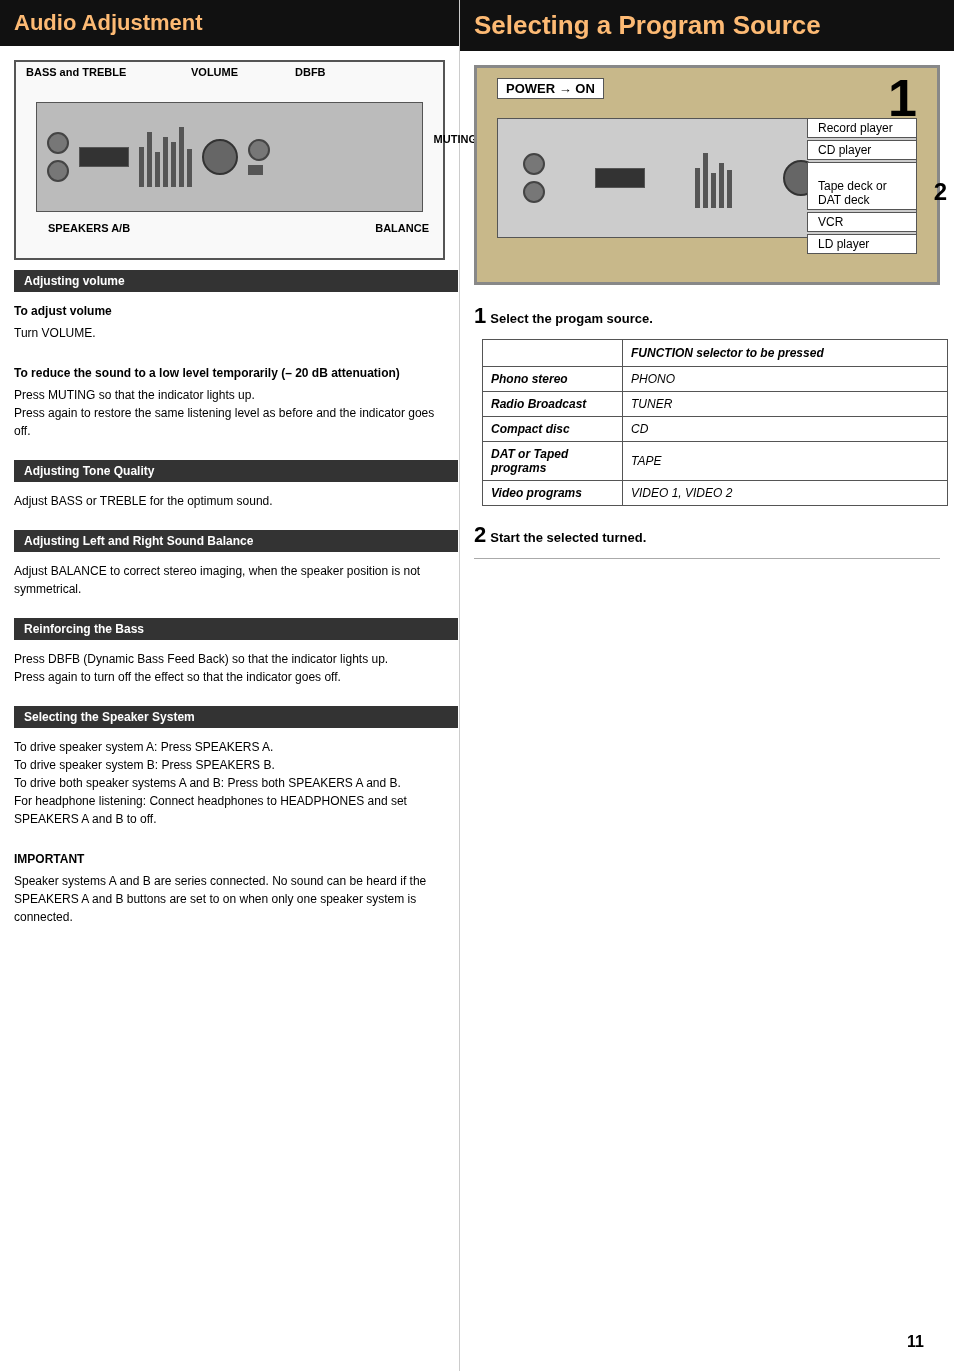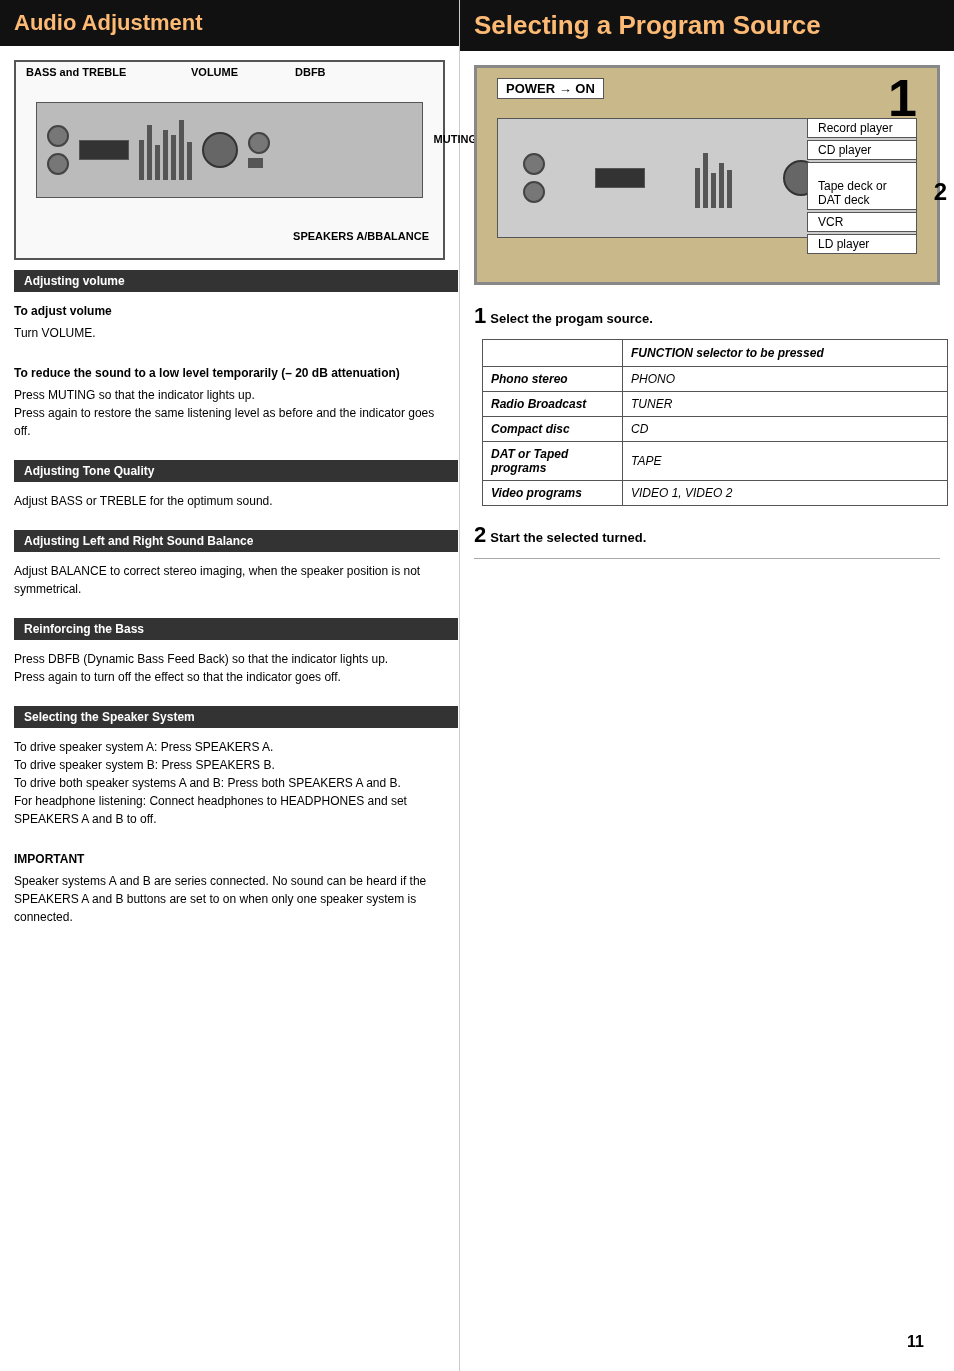--- a/index.html
+++ b/index.html
@@ -211,21 +211,21 @@
     .divider {
       border: none;
       border-top: 1px solid #aaa;
       margin: 6px 14px;
     }
 
     
     .device-inner {
       border: 1px solid #555;
       background: #bbb;
-      height: 96px;
+      height: 110px;
       margin: 30px 10px 10px 10px;
       position: relative;
       display: flex;
       align-items: center;
       padding: 0 10px;
       gap: 10px;
     }
 
     .mini-knob {
       width: 22px;
@@ -306,21 +306,21 @@
       <div class="big-knob"></div>
 
       <div style="display:flex; flex-direction:column; gap:4px;">
         <div class="mini-knob"></div>
         <div class="small-rect"></div>
       </div>
 
       <span style="position:absolute; right:-55px; top:30px; font-size:11px; font-weight:bold;">MUTING</span>
     </div>
 
-    <div style="position:absolute; bottom:16px; left:14px; right:14px; display:flex; justify-content:flex-end;margin-left:18px;">
+    <div style="position:absolute; bottom:24px; left:14px; right:14px; display:flex; justify-content:space-between;margin-left:18px;">
       <span style="font-size:11px; font-weight:bold;">SPEAKERS A/B</span>
       <span style="font-size:11px; font-weight:bold;">BALANCE</span>
     </div>
   </div>
 
   <div class="subsection-header">
     <span>Adjusting volume</span>
   </div>
   <div class="content-block">
     <p class="bold-line">To adjust volume</p>

